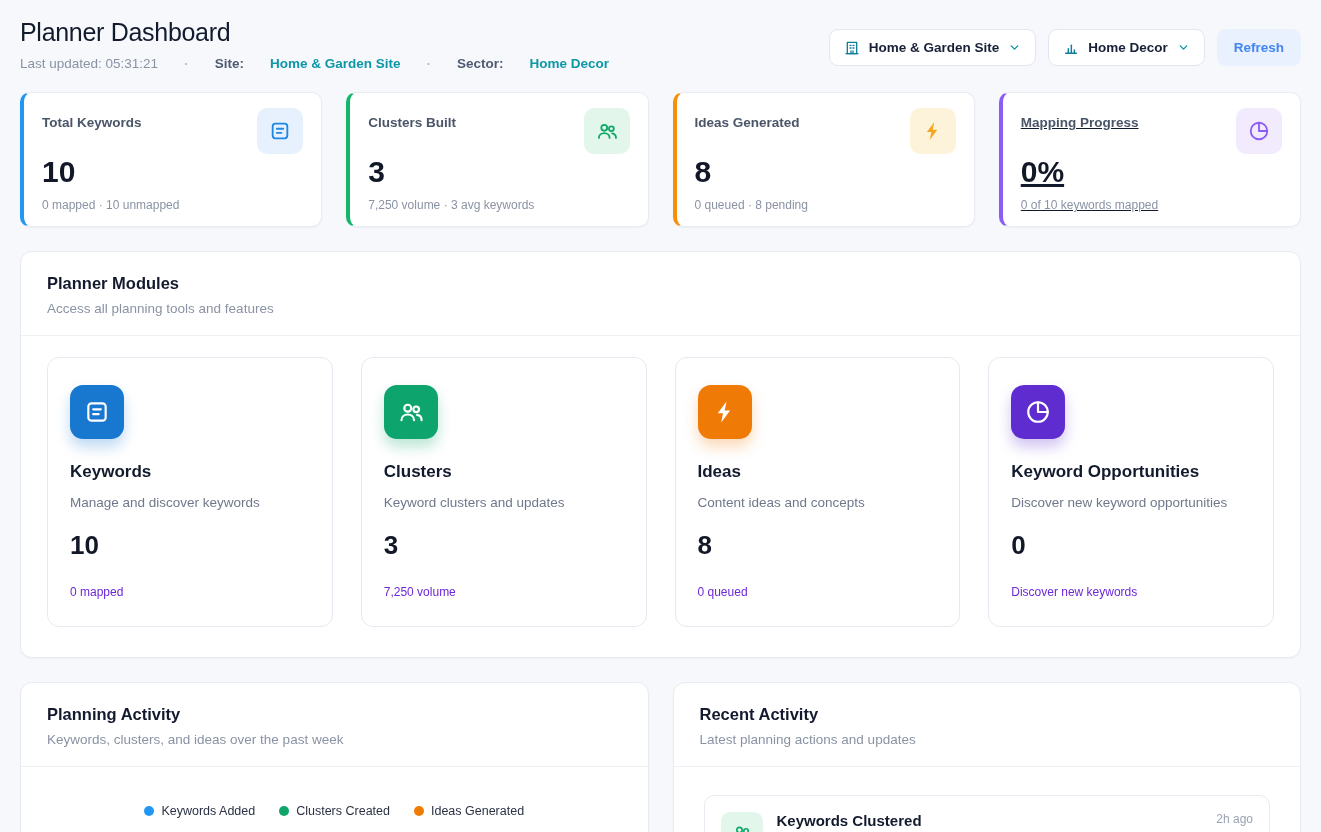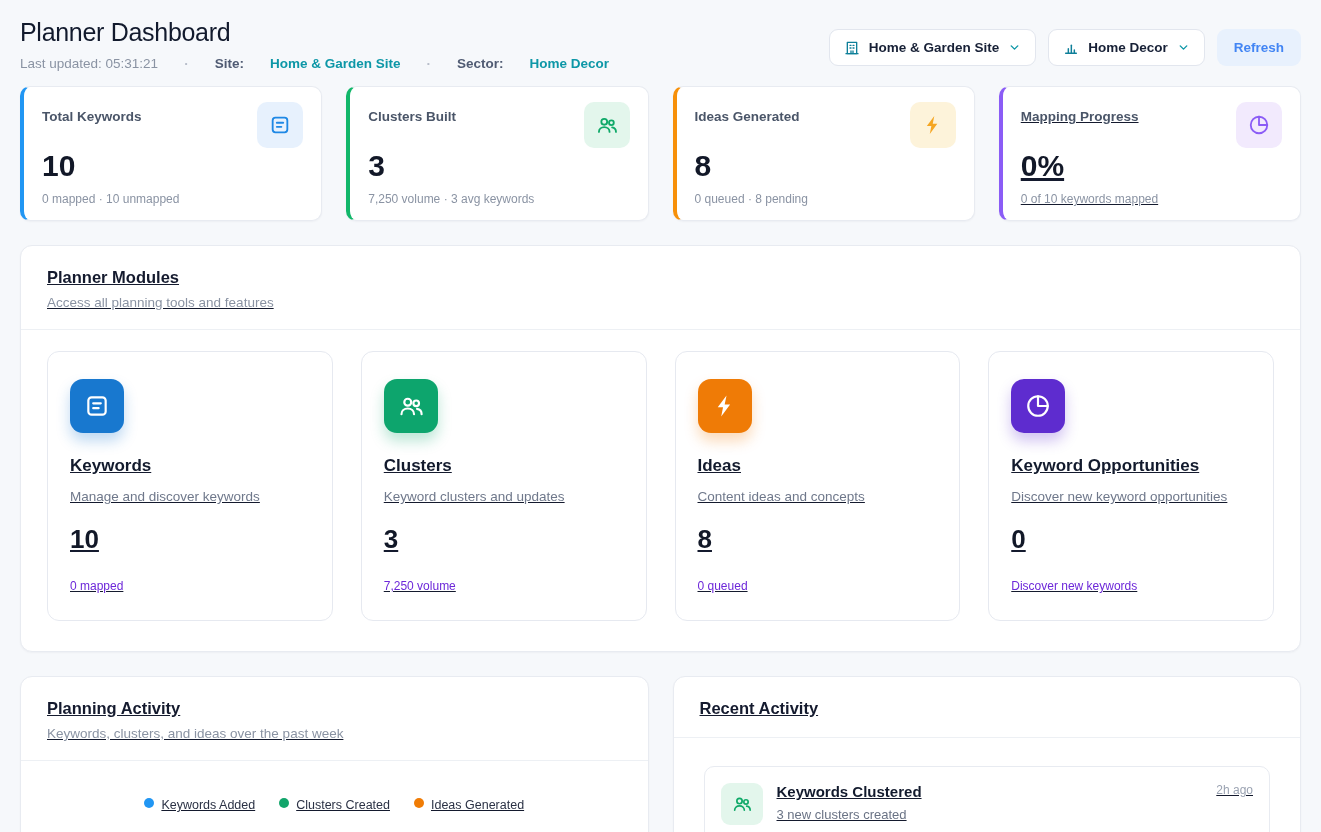--- a/index.html
+++ b/index.html
@@ -29,21 +29,21 @@
   .sel-icon { display:flex; color:#0e7f99; }
   .sel-icon svg { width:16px; height:16px; }
   .chev { display:flex; color:#0d97a7; }
   .chev svg { width:13px; height:13px; }
   .refresh-btn {
     background:#e8f1fd; color:#4285f4; border:none; border-radius:9px; height:37px;
     padding:0 17px; font-family:inherit; font-size:13.5px; font-weight:700; cursor:pointer;
   }
 
   
-  .stats-row { display:grid; grid-template-columns:repeat(4,1fr); gap:24px; margin-top:15px; }
+  .stats-row { display:grid; grid-template-columns:repeat(4,1fr); gap:24px; margin-top:21px; }
   .stat-card {
     background:#fff; border:1px solid #e8ebf1; border-left:4px solid #ccc;
     border-radius:10px; padding:15px 18px 14px; box-shadow:0 1px 2px rgba(16,24,40,.04);
   }
   .sc-0 { border-left-color:#2196f3; }
   .sc-1 { border-left-color:#12b76a; }
   .sc-2 { border-left-color:#f79009; }
   .sc-3 { border-left-color:#8b5cf6;text-decoration:underline; }
   .stat-top { display:flex; justify-content:space-between; align-items:flex-start; }
   .stat-label { font-size:13.5px; font-weight:600; color:#4a5568; padding-top:7px; }
@@ -52,21 +52,21 @@
   .si-0 { background:#e7f1fd; color:#1e88e5; }
   .si-1 { background:#e3f6ec; color:#0fa968; }
   .si-2 { background:#fdf3da; color:#f5a623; }
   .si-3 { background:#f2eafd; color:#8b5cf6; }
   .stat-value { font-size:30px; font-weight:800; color:#121828; margin-top:1px; }
   .stat-detail { font-size:12px; color:#8a93a3; margin-top:9px; }
 
   
   .panel {
     background:#fff; border:1px solid #e8ebf1; border-radius:12px;
-    box-shadow:0 1px 2px rgba(16,24,40,.04); margin-top:24px; overflow:hidden;text-decoration:underline;
+    box-shadow:0 1px 2px rgba(16,24,40,.04); margin-top:24px; overflow:hidden;
   }
   .panel-head { padding:22px 26px 19px; border-bottom:1px solid #edf0f4; }
   .panel-head h2 { font-size:16.5px; font-weight:800; color:#141a2e; }
   .panel-head p { font-size:13.5px; color:#8a93a3; margin-top:8px; }
 
   
   .modules-grid { display:grid; grid-template-columns:repeat(4,1fr); gap:28px; padding:21px 26px 30px; }
   .module-card { background:#fff; border:1px solid #e6e9f0; border-radius:12px; padding:27px 22px; cursor:pointer; }
   .module-icon {
     width:54px; height:54px; border-radius:13px; color:#fff;
@@ -80,21 +80,21 @@
   .module-title { font-size:17px; font-weight:800; color:#121a2d; margin-top:23px; }
   .module-desc { font-size:13.5px; color:#6f788b; margin-top:13px; }
   .module-value { font-size:26px; font-weight:800; color:#121828; margin-top:20px; }
   .module-detail { font-size:12px; color:#6d28d9; margin-top:24px; }
 
   
   .bottom-grid { display:grid; grid-template-columns:1fr 1fr; gap:24px; }
 
   .chart-wrap { position:relative; height:106px; }
   .legend { display:flex; justify-content:center; gap:24px; padding-top:37px; }
-  .legend-item { display:flex; gap:7px; font-size:12.5px; color:#2b3245; }
+  .legend-item { display:flex; align-items:center; gap:7px; font-size:12.5px; color:#2b3245; }
   .legend-dot { width:10px; height:10px; border-radius:50%; }
   .ld-0 { background:#2196f3; }
   .ld-1 { background:#12a56b; }
   .ld-2 { background:#f07c05; }
   .y-tick { position:absolute; left:42px; top:78px; font-size:11px; color:#5c6575; }
   .gridline { position:absolute; left:60px; right:16px; top:86px; border-top:1px solid #e4e7ed; }
   .pt-badge {
     position:absolute; background:#2196f3; color:#fff; font-size:11px; font-weight:700;
     padding:2px 6px; border-radius:4px; line-height:1.1;
   }
@@ -331,20 +331,21 @@
           <path d="M238 34 C 268 34 292 15 325 15 C 358 15 382 34 412 34" fill="none" stroke="#1e88e5" stroke-width="2.5"></path>
           <path d="M538 34 C 556 34 570 27 590 27 C 610 27 620 31 634 34 Z" fill="rgba(33,150,243,0.28)"></path>
           <path d="M538 34 C 556 34 570 27 590 27 C 610 27 620 31 634 34" fill="none" stroke="#1e88e5" stroke-width="2.5"></path>
         </svg>
       </div>
     </section>
 
     <section class="panel">
       <div class="panel-head">
         <h2>Recent Activity</h2>
+        <p>Latest planning actions and updates</p>
       </div>
       <div class="recent-list">
         <div class="recent-item">
           <span class="recent-icon">
             <svg viewBox="0 0 24 24" fill="none" stroke="currentColor" stroke-width="2" stroke-linecap="round" stroke-linejoin="round">
               <circle cx="9" cy="8.5" r="3.2"></circle>
                 <path d="M3.2 19.5c0-3.2 2.6-5.2 5.8-5.2s5.8 2 5.8 5.2"></path>
               <circle cx="16.8" cy="9.5" r="2.6"></circle>
                 <path d="M17.6 14.6c2.5.4 4.2 2.2 4.2 4.9"></path>
             </svg>

